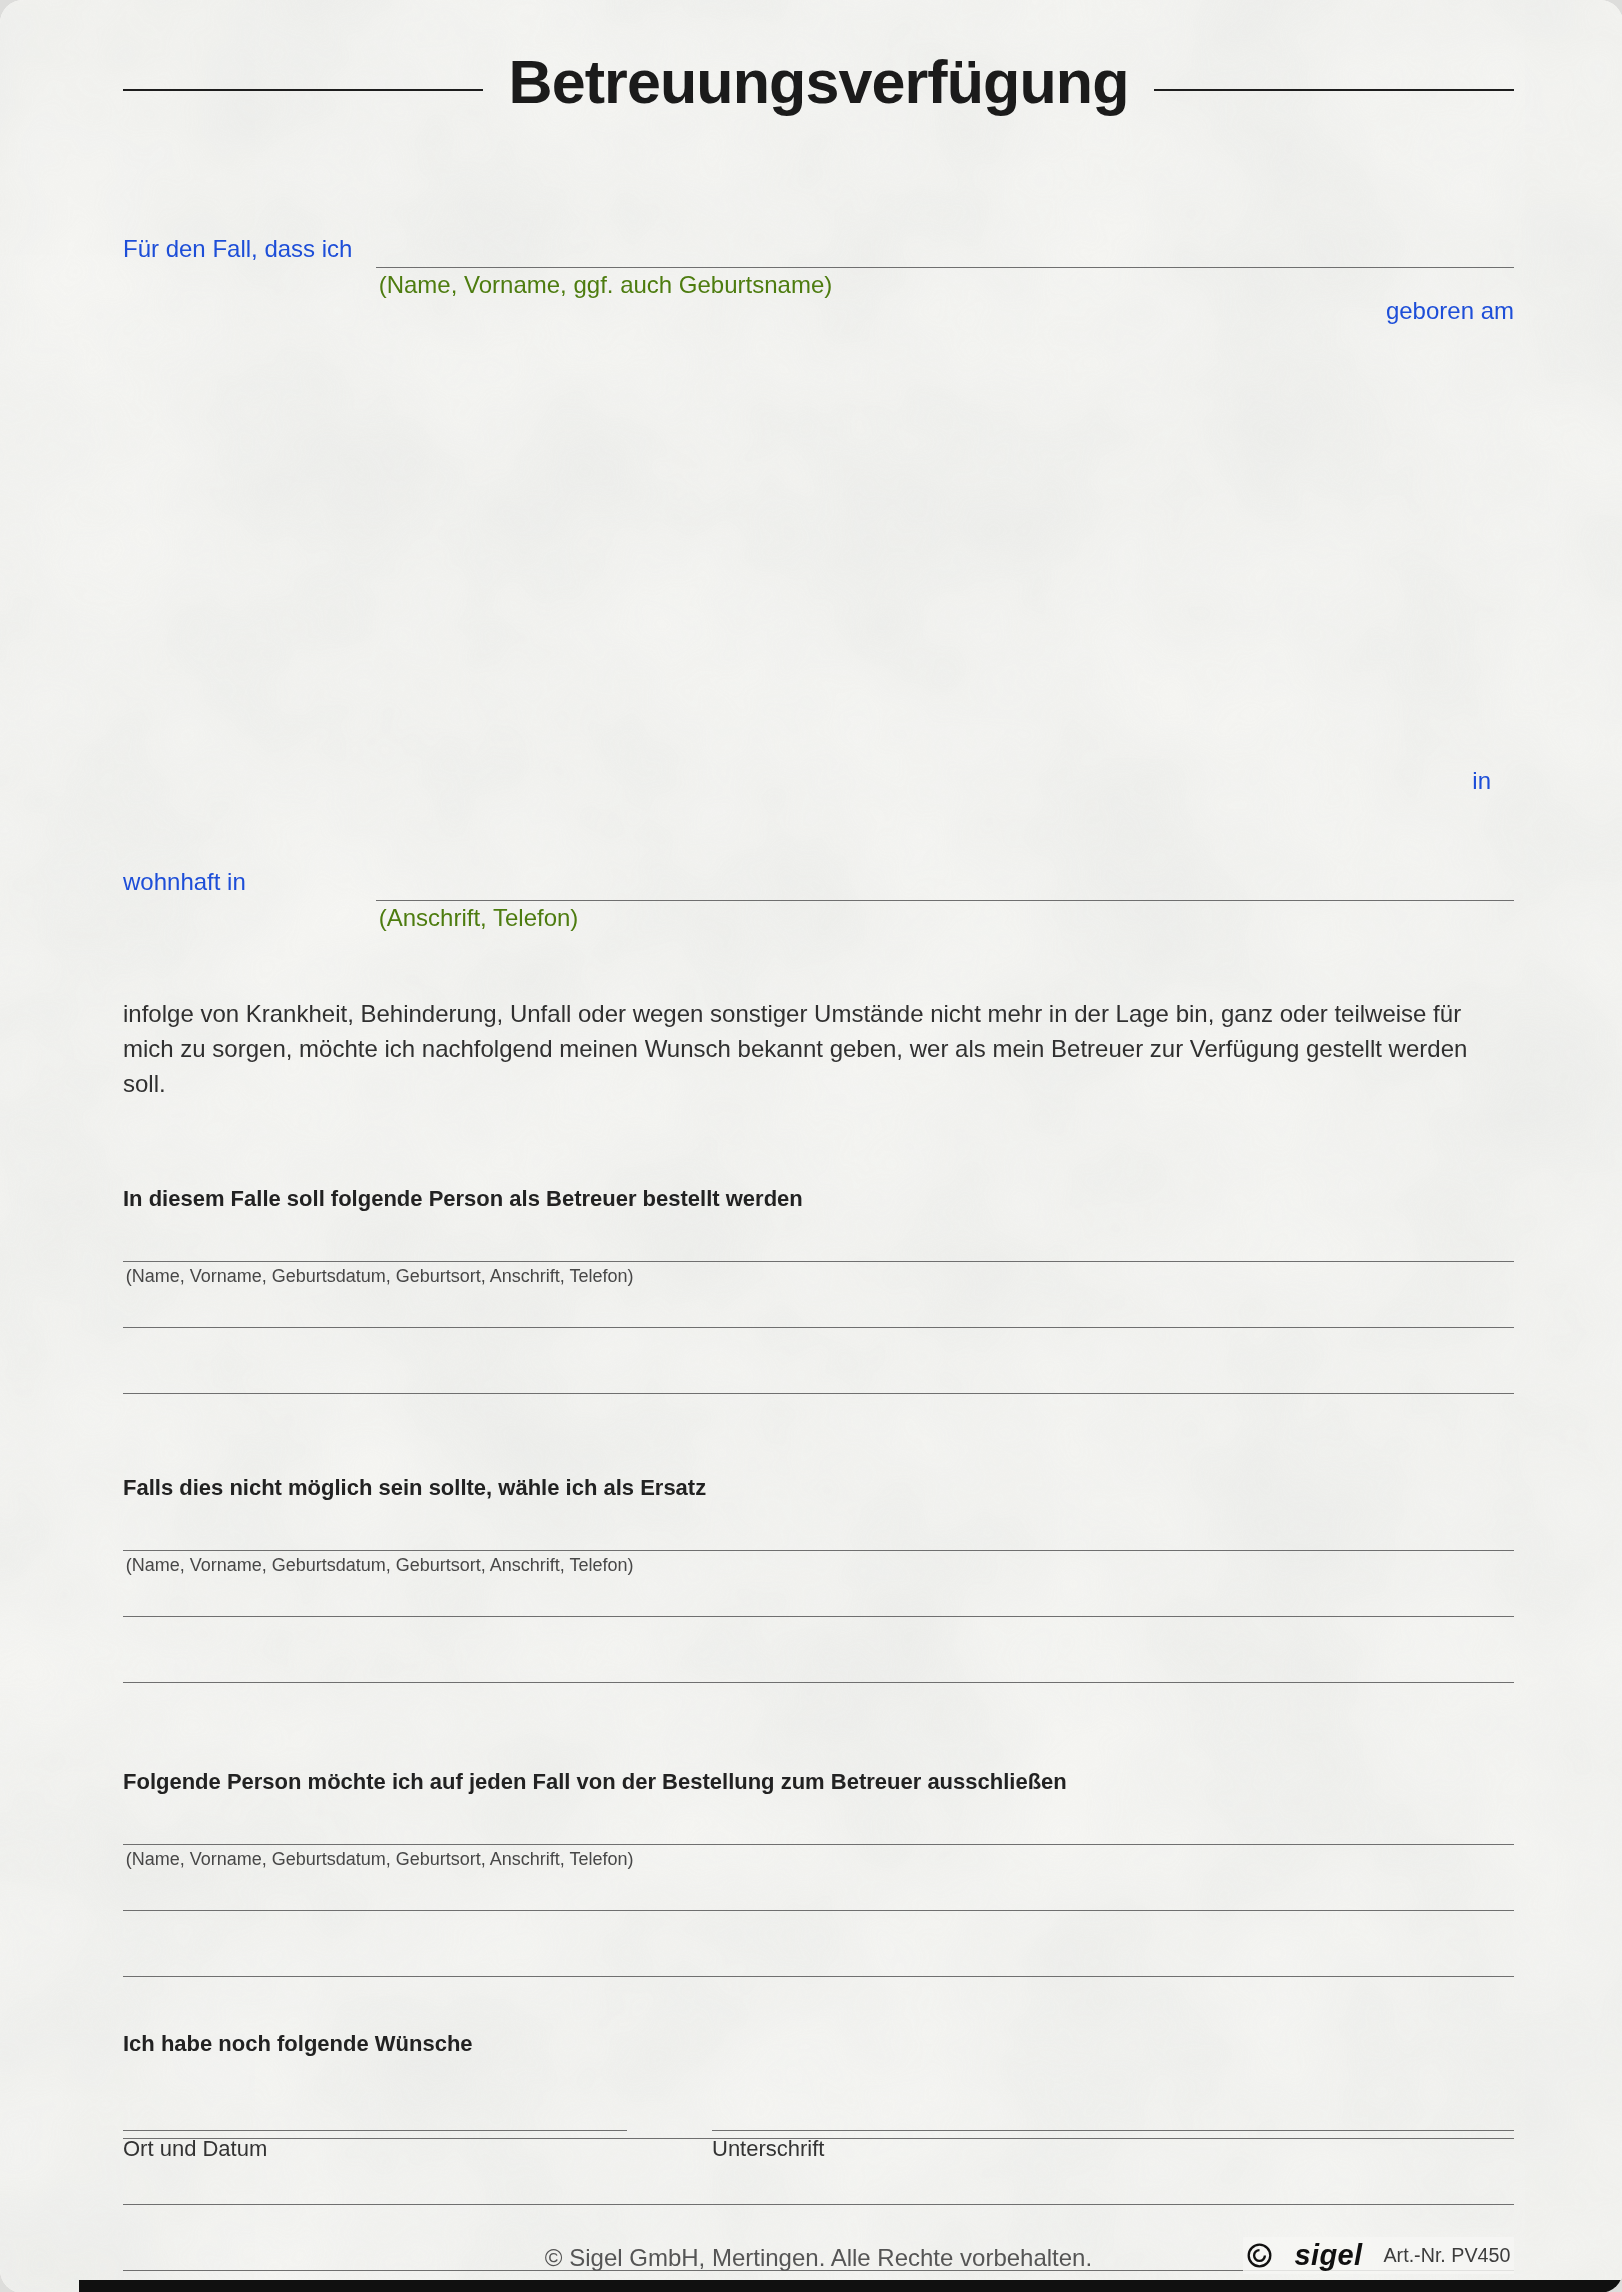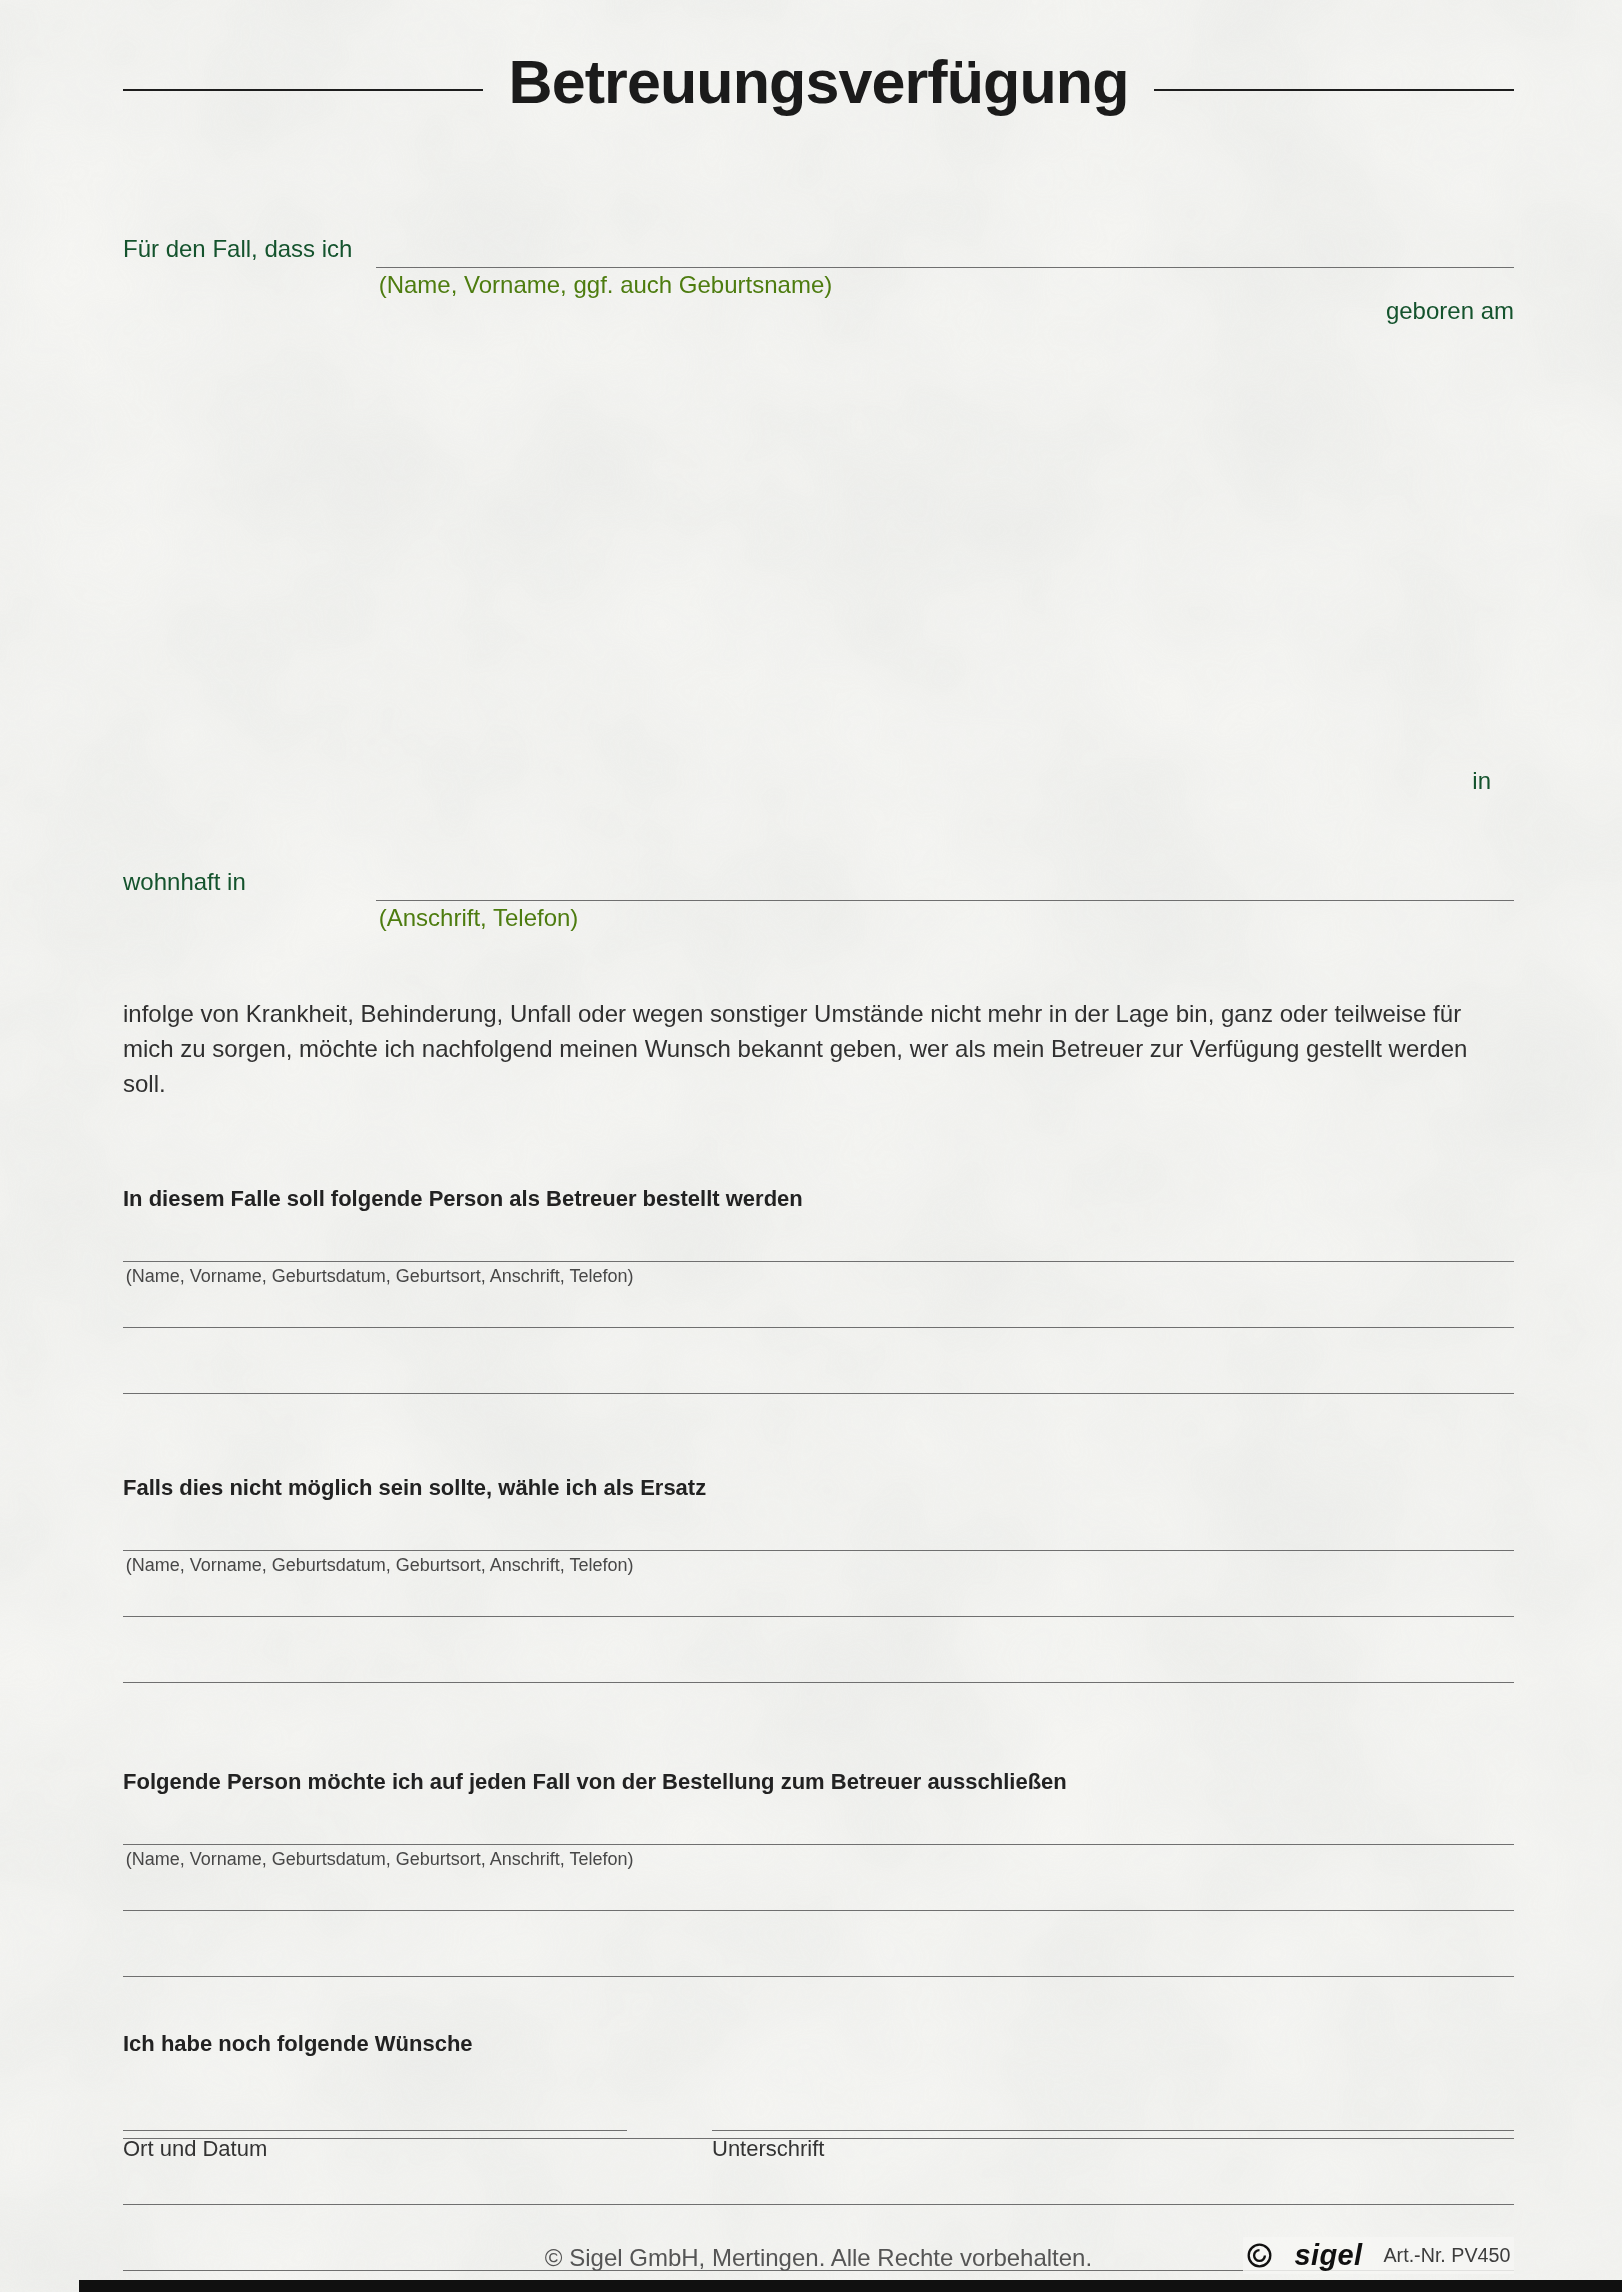--- a/index.html
+++ b/index.html
@@ -1,35 +1,35 @@
 <!DOCTYPE html>
 <html style="font-size:14.3px"><head>
 <meta charset="utf-8">
 <style>
   * { margin:0; padding:0; box-sizing:border-box; }
   html,body { background:#dddddb; }
   body { font-family:"Liberation Sans", sans-serif; }
   .page {
     position:relative; width:1623px; height:2293px;
-    background:#f6f6f3; overflow:hidden;
+    background:#f6f6f3; overflow:hidden;border-radius:23px;
   }
   .texture { position:absolute; left:0; top:0; z-index:0; }
   .content { position:absolute; inset:0; z-index:1; padding:0 109px 0 123px; }
 
   
   .title-row { display:flex; align-items:center; gap:25px; margin-top:47px; }
   .title-rule { flex:1; height:2.7px; background:#1d1d1d; position:relative; top:8px; }
   h1.title { font-size:61px; font-weight:700; color:#1b1b1b; letter-spacing:-0.9px; white-space:nowrap; }
 
   
   .frow { display:flex; align-items:flex-end; }
   .frow1 { margin-top:115px; }
   .frow2 { margin-top:29px;flex-direction:column; }
   .frow3 { margin-top:29px; }
-  .lbl { flex:0 0 253px; font-size:24px; color:#14532d; padding-bottom:5.4px; }
+  .lbl { flex:0 0 253px; font-size:24px; color:#1d4ed8; padding-bottom:5.4px; }
   .lbl.mid { flex:0 0 auto; padding:0 23px 5.4px 18px; }
   .fill { flex:1; position:relative; }
   .fill.short { flex:0 0 217px; }
   .wline { display:block; border-bottom:0.9px solid #6f6f6f; height:36px; }
   .hint { position:absolute; top:39px; left:2.7px; font-size:24px; color:#4d7c0f; white-space:nowrap; }
 
   
   .para { margin-top:95px; font-size:24px; line-height:35px; color:#303030; }
 
   

